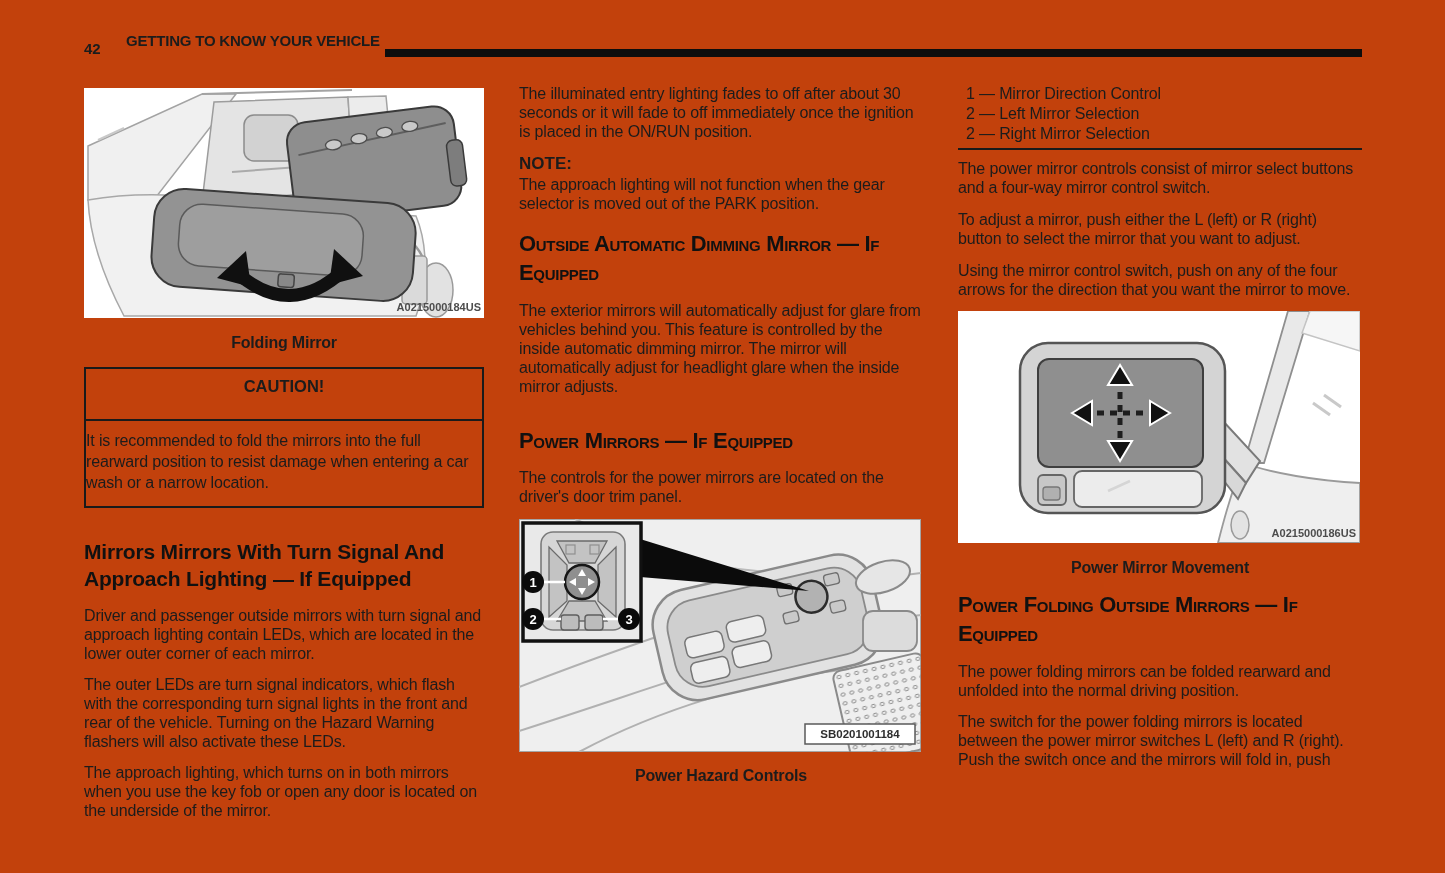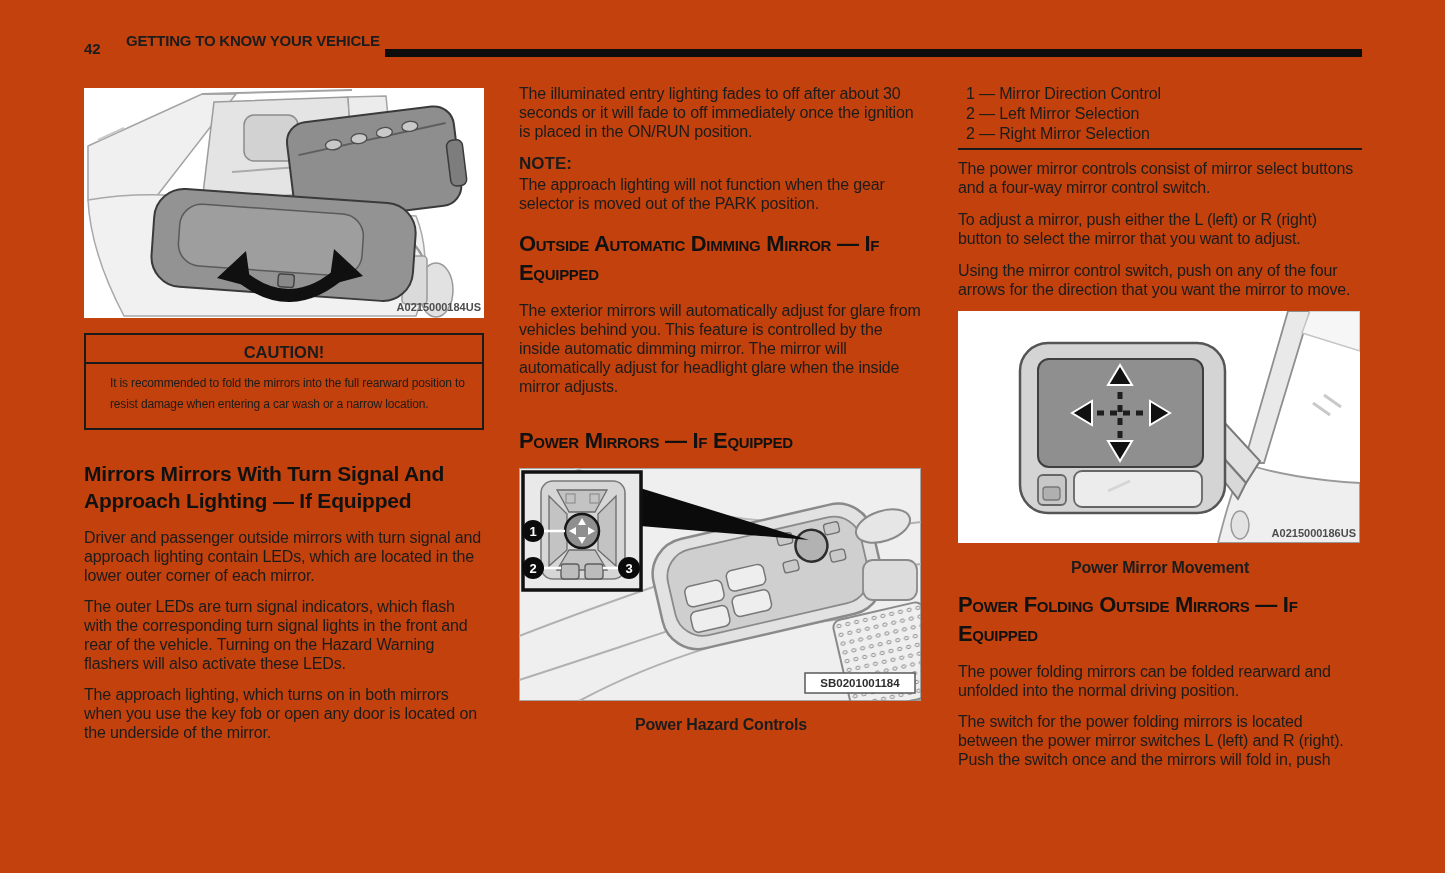--- a/index.html
+++ b/index.html
@@ -17,22 +17,22 @@
   .col1 { left:84px;  top:88px; width:400px; }
   .col2 { left:519px; top:84px; width:404px; }
   .col3 { left:958px; top:84px; width:404px; }
   p.body { font-size:16px; line-height:19px; letter-spacing:-0.15px; }
   .cap { font-size:16px; font-weight:bold; text-align:center; letter-spacing:-0.2px; }
   .h-sc { font-variant:small-caps; font-weight:bold; font-size:22px; line-height:29px; letter-spacing:-0.3px; color:#111; }
   .h-sub { font-size:21px; line-height:27px; font-weight:600; letter-spacing:-0.2px; color:#111; }
   .note-lbl { font-variant:small-caps; font-weight:bold; font-size:17px; line-height:20px; }
   
   .caution { border:2px solid #1a1a1a; margin-top:15px; }
-  .caution-title { font-size:16.5px; font-weight:bold; text-align:center; padding:8px 0 0; border-bottom:2px solid #1a1a1a; }
-  .caution-body { font-size:12px; line-height:21px; letter-spacing:-0.15px; padding:9px 10px 13px 24px; }
+  .caution-title { font-size:16.5px; font-weight:bold; text-align:center; padding:8px 0 23px; border-bottom:2px solid #1a1a1a; }
+  .caution-body { font-size:16px; line-height:21px; letter-spacing:-0.15px; padding:9px 10px 13px 0; }
   
   .legend-item { font-size:16px; line-height:20px; letter-spacing:-0.15px; padding-left:8px; }
   .legend-rule { border-top:2px solid #1a1a1a; margin-top:4px; }
   
   .fig { display:block; }
   svg text { font-family:"Liberation Sans", sans-serif; }
   .mt12{margin-top:12px}.mt13{margin-top:13px}.mt14{margin-top:14px}
   .mt15{margin-top:15px}.mt16{margin-top:16px}.mt17{margin-top:30px}
   .mt9{margin-top:9px}.mt2{margin-top:1px}
 </style>
@@ -78,39 +78,41 @@
       </g>
 
       <g>
         <path d="M152,184 Q206,232 260,182" stroke="#101010" stroke-width="13" fill="none"></path>
         <polygon points="133,190 162,163 167,199" fill="#101010"></polygon>
         <polygon points="279,188 250,161 245,197" fill="#101010"></polygon>
       </g>
       <text x="397" y="223" text-anchor="end" font-size="11" font-weight="bold" fill="#4d4d4d">A0215000184US</text>
     </svg>
 
+    <div class="cap mt16">Folding Mirror</div>
 
     <div class="caution">
       <div class="caution-title">CAUTION!</div>
       <div class="caution-body">It is recommended to fold the mirrors into the full rearward position to resist damage when entering a car wash or a narrow location.</div>
     </div>
 
     <div class="h-sub mt17">Mirrors Mirrors With Turn Signal And Approach Lighting — If Equipped</div>
     <p class="body mt14">Driver and passenger outside mirrors with turn signal and approach lighting contain LEDs, which are located in the lower outer corner of each mirror.</p>
     <p class="body mt12">The outer LEDs are turn signal indicators, which flash with the corresponding turn signal lights in the front and rear of the vehicle. Turning on the Hazard Warning flashers will also activate these LEDs.</p>
     <p class="body mt12">The approach lighting, which turns on in both mirrors when you use the key fob or open any door is located on the underside of the mirror.</p>
   </div>
 
   <div class="col col2">
     <p class="body">The illuminated entry lighting fades to off after about 30 seconds or it will fade to off immediately once the ignition is placed in the ON/RUN position.</p>
     <div class="note-lbl mt13">NOTE:</div>
     <p class="body mt2">The approach lighting will not function when the gear selector is moved out of the PARK position.</p>
     <div class="h-sc mt16">Outside Automatic Dimming Mirror — If Equipped</div>
     <p class="body mt14">The exterior mirrors will automatically adjust for glare from vehicles behind you. This feature is controlled by the inside automatic dimming mirror. The mirror will automatically adjust for headlight glare when the inside mirror adjusts.</p>
     <div class="h-sc mt17">Power Mirrors — If Equipped</div>
+    <p class="body mt13">The controls for the power mirrors are located on the driver's door trim panel.</p>
 
     <svg class="fig mt13" width="402" height="233" viewBox="0 0 402 233">
       <defs>
         <pattern id="grille" width="9" height="9" patternUnits="userSpaceOnUse">
           <ellipse cx="4" cy="4" rx="2.2" ry="1.6" fill="none" stroke="#8f8f8f" stroke-width="1"></ellipse>
         </pattern>
       </defs>
       <rect x="0.5" y="0.5" width="401" height="232" fill="#efefef" stroke="#a5a5a5"></rect>
       <path d="M0,168 C120,122 262,70 402,54" stroke="#b1b1b1" stroke-width="2" fill="none"></path>
       <path d="M0,212 C150,164 300,108 402,96" stroke="#b1b1b1" stroke-width="2" fill="none"></path>

